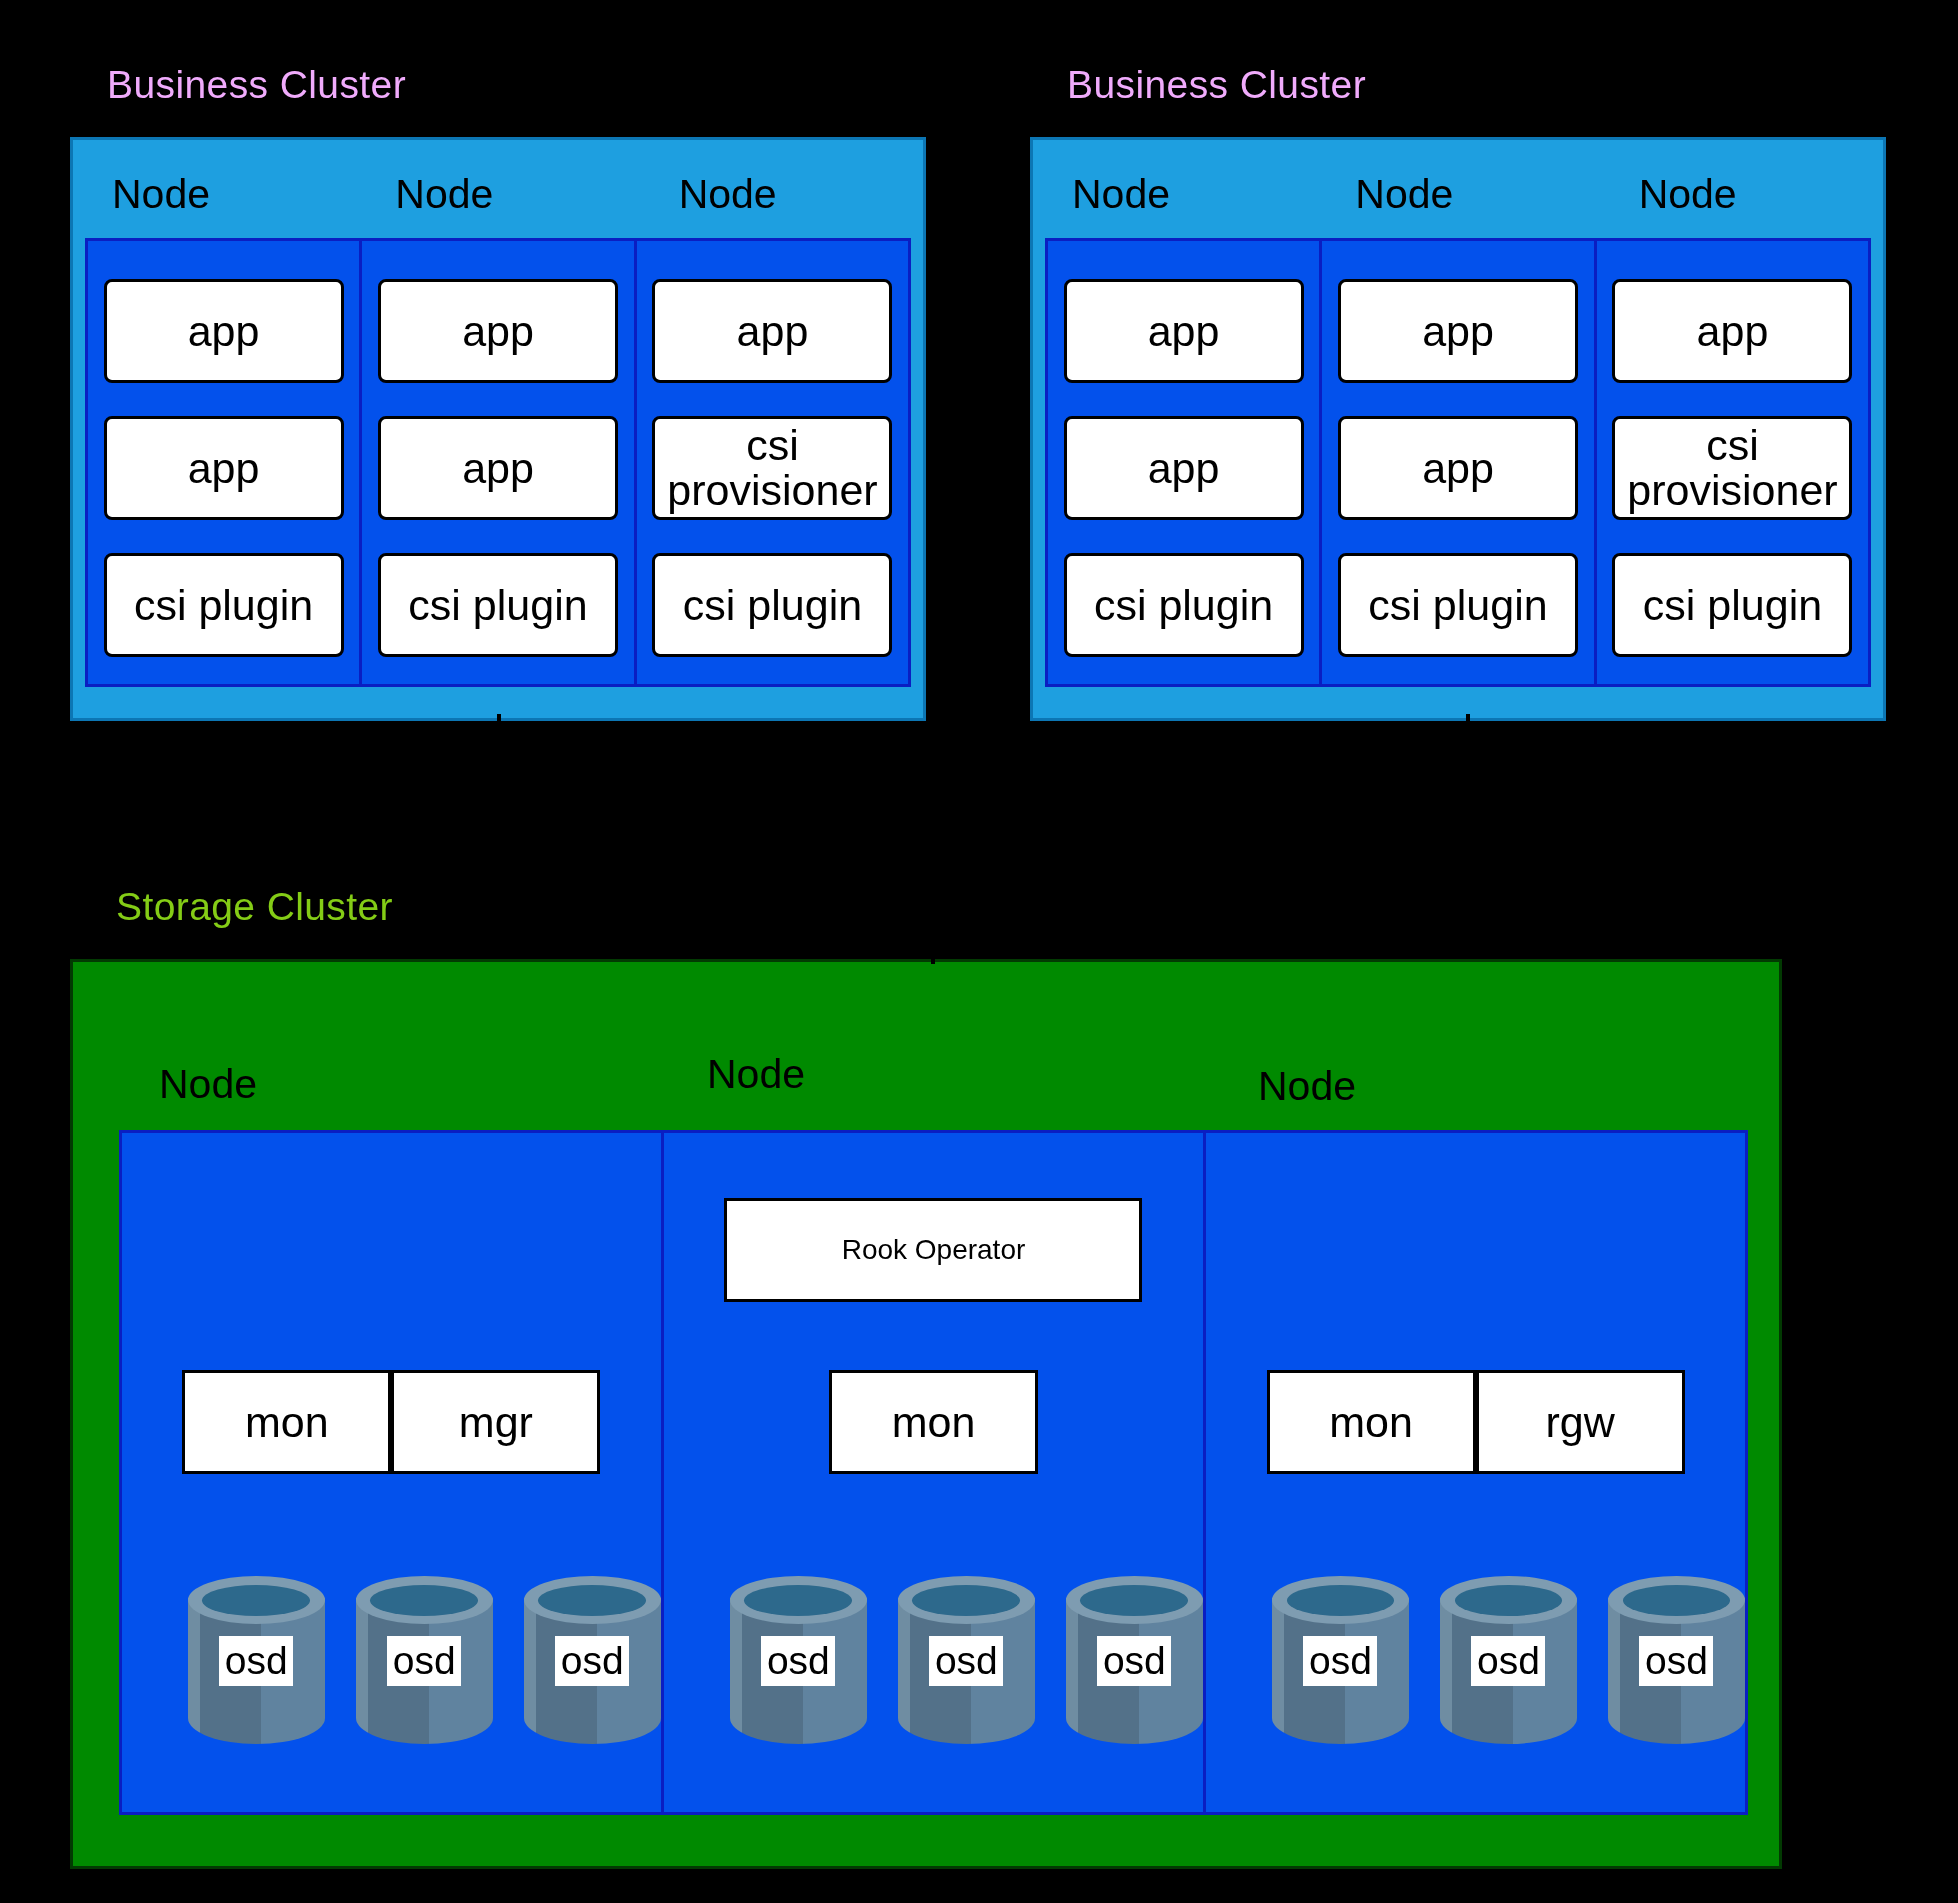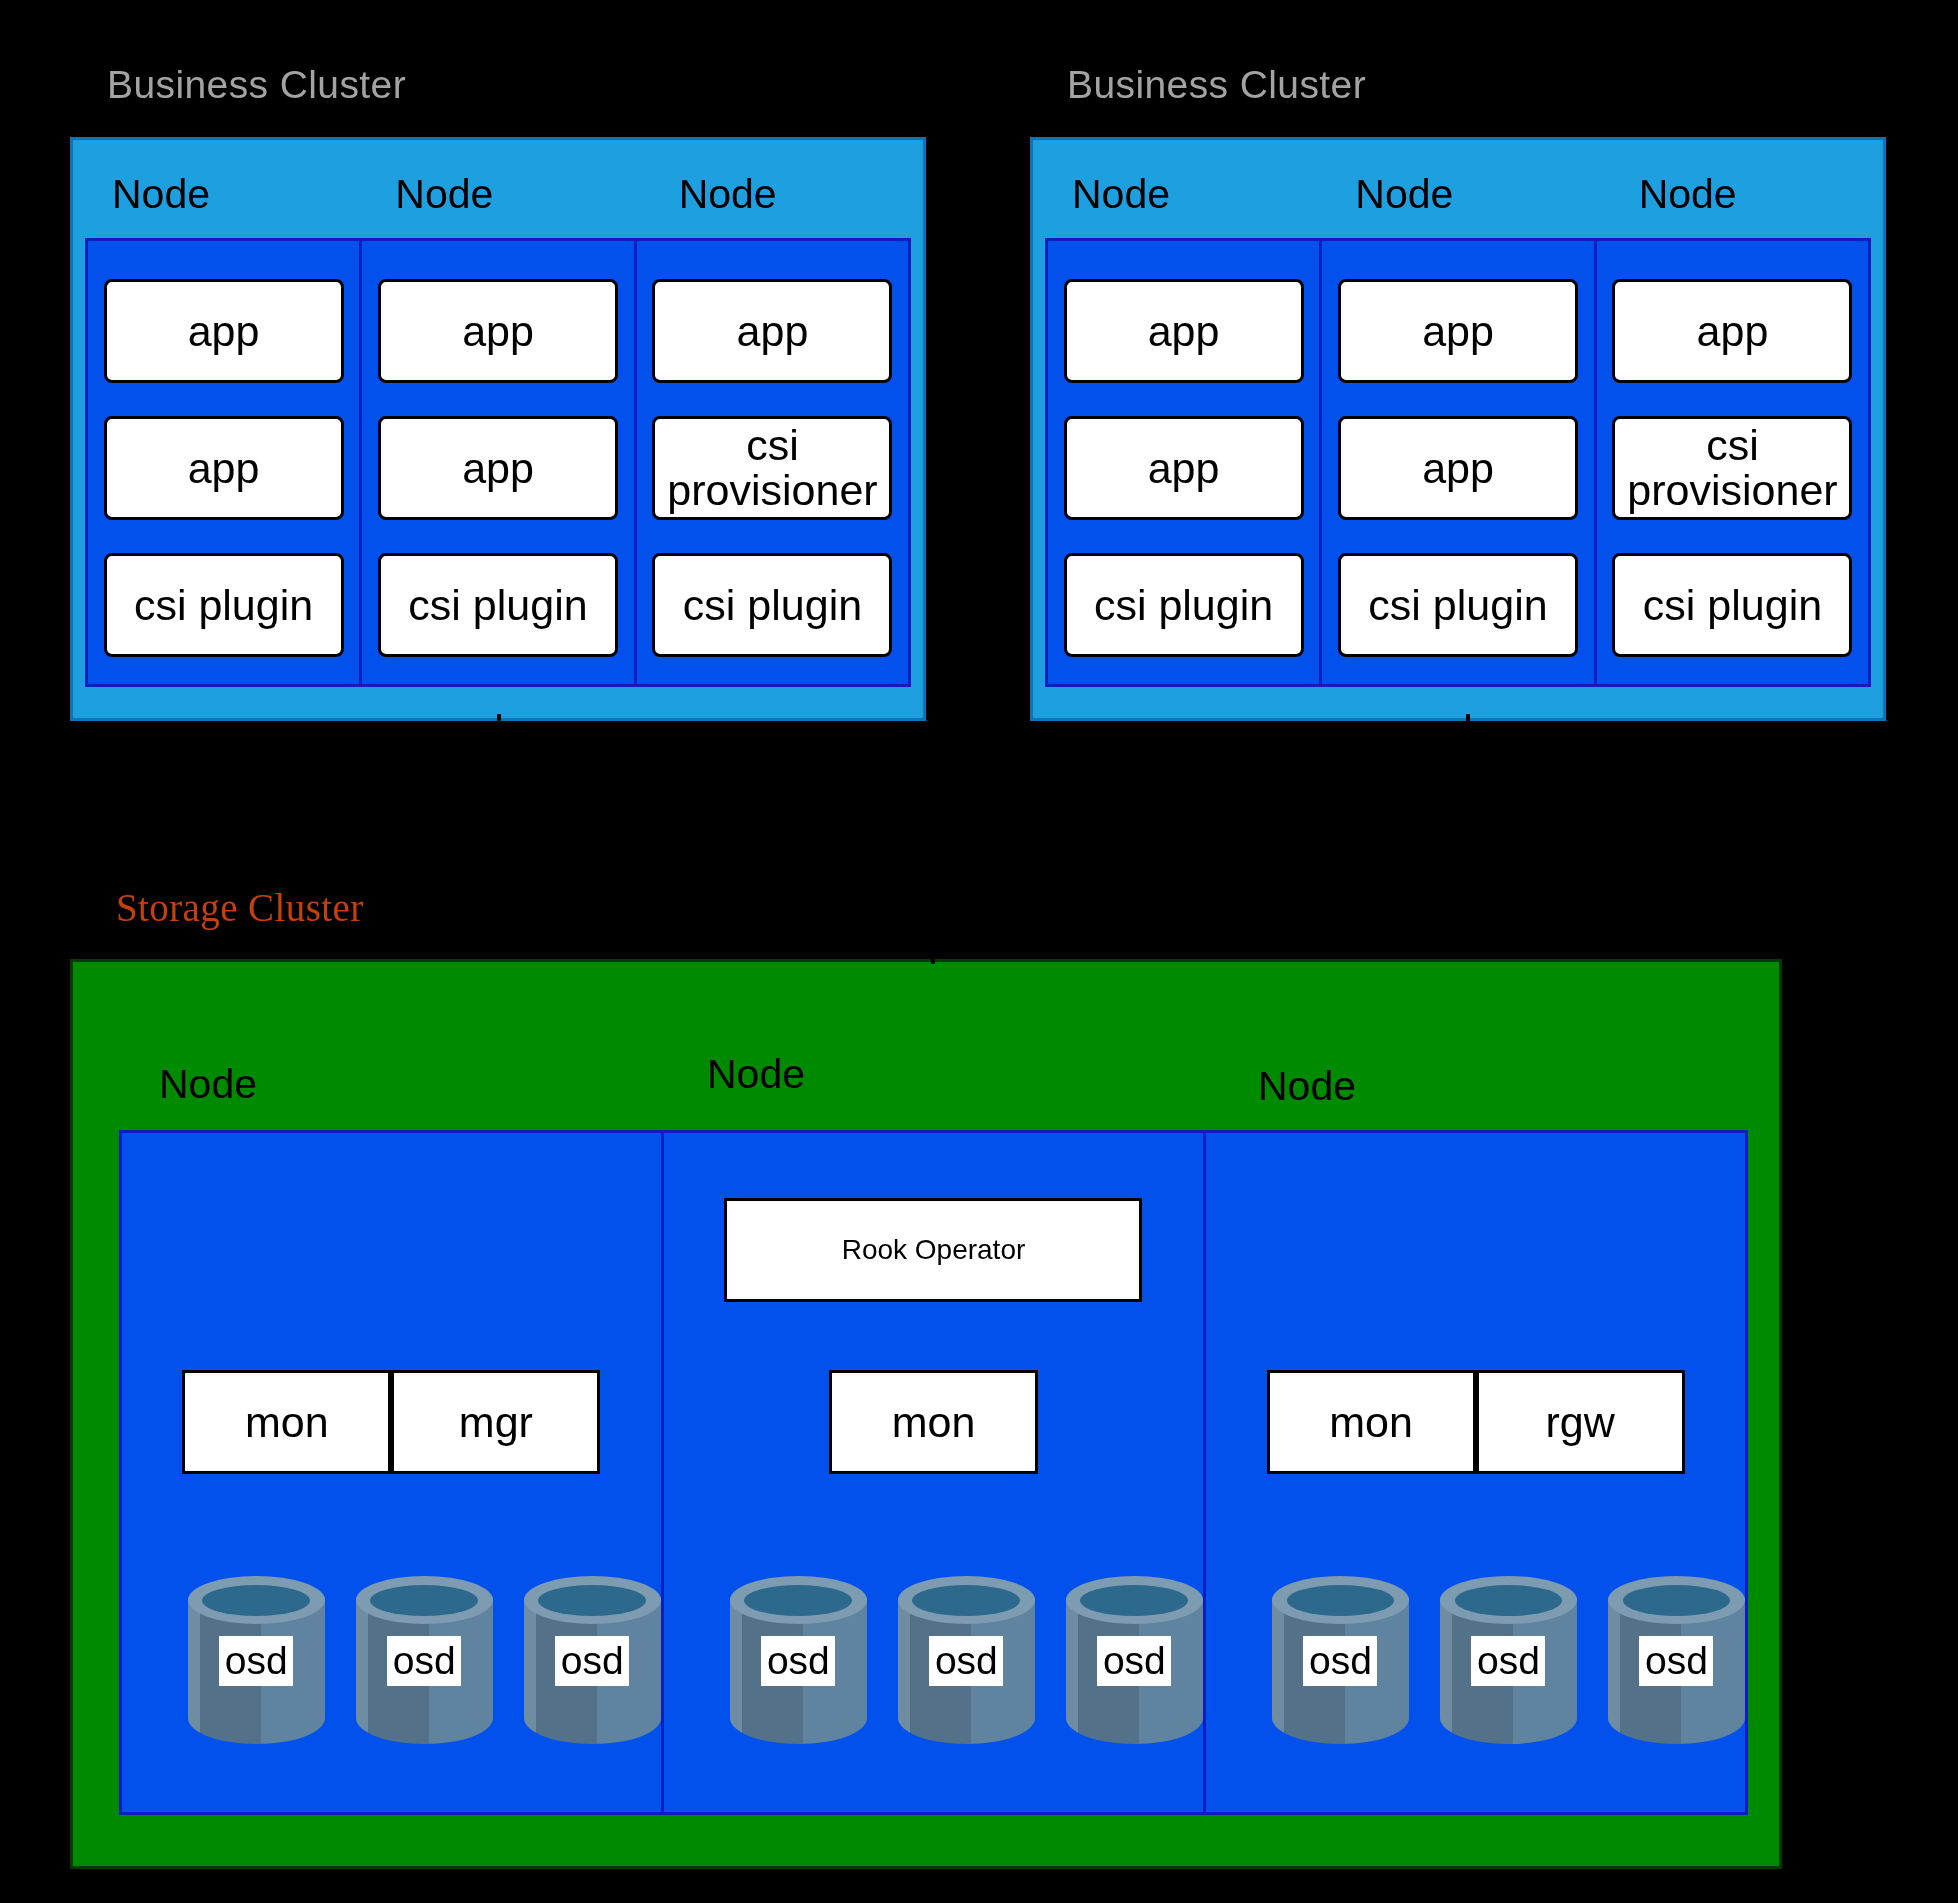--- a/index.html
+++ b/index.html
@@ -1,22 +1,22 @@
 <!DOCTYPE html>
 <html style="font-size:13.7px"><head>
 <meta charset="utf-8">
 <style>
   html,body { margin:0; padding:0; background:#000; }
   #canvas {
     position:relative; width:1959px; height:1904px; background:#000;
     font-family:"Liberation Sans","DejaVu Sans",sans-serif; color:#000; overflow:hidden;
   }
   .cluster-title { position:absolute; font-size:39px; letter-spacing:0.4px; white-space:nowrap; }
-  .bc-title { color:#a3a3a3; }
-  .sc-title { color:#c2410c;font-family:Liberation Serif, serif; }
+  .bc-title { color:#f0abfc; }
+  .sc-title { color:#84cc16; }
 
   
   .bc { position:absolute; top:137px; width:856px; height:584px;
         background:#1e9fe0; border:3.4px solid #0c76b4; box-sizing:border-box; }
   .bc-header { height:98px; display:flex; }
   .bc-header .node-label { flex:1; padding:31px 0 0 39px; font-size:41px; box-sizing:border-box; }
   .pods-grid { margin:0 12px; height:449px; box-sizing:border-box;
                border:3.4px solid #0a1ec2; background:#0a1ec2; display:flex; gap:3.4px; }
   .pod-col { flex:1; background:#0351ec; display:flex; flex-direction:column;
              align-items:center; padding-top:38px; gap:33px; }

